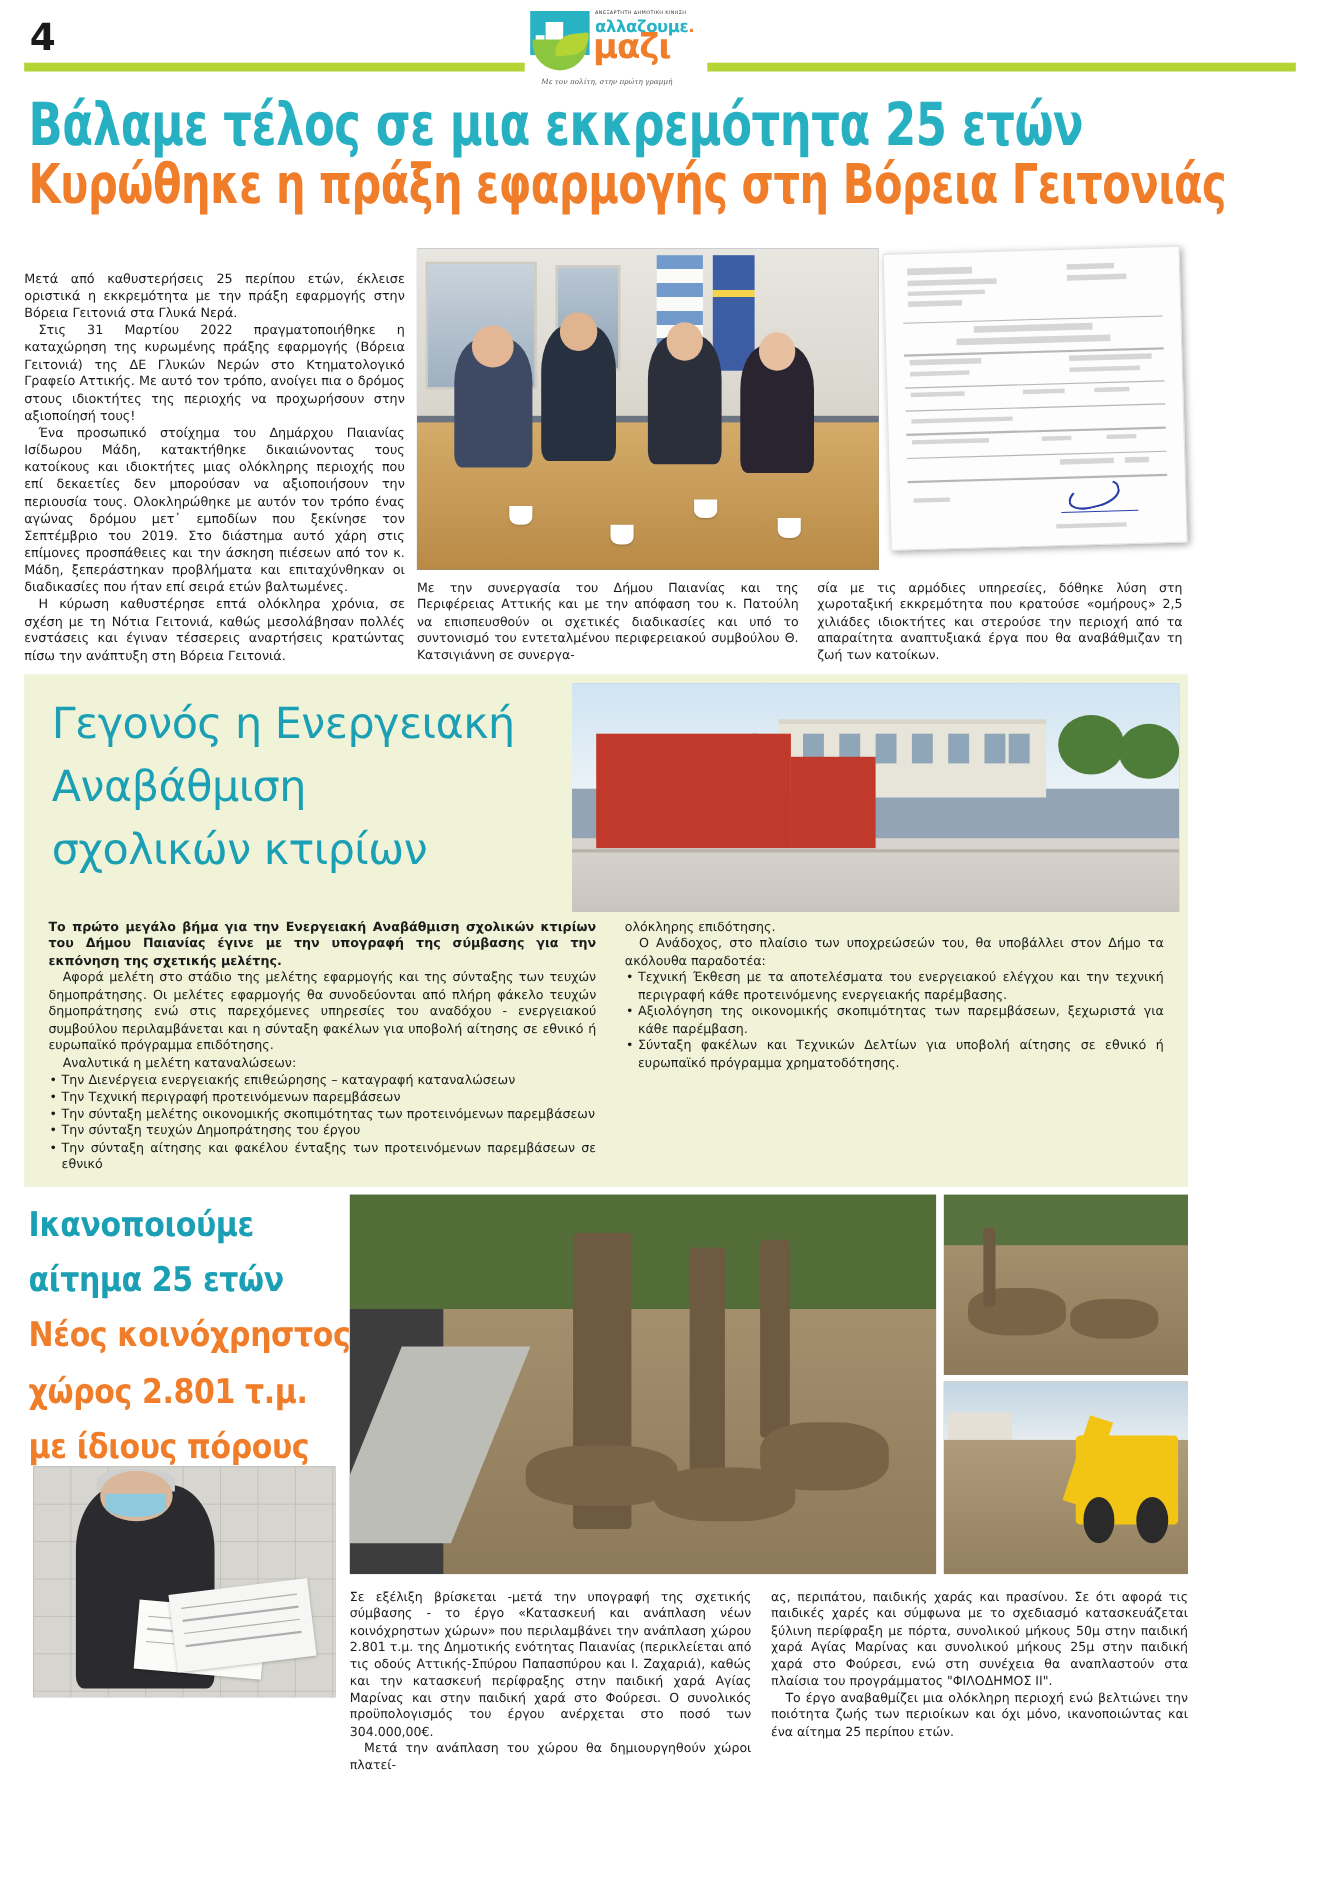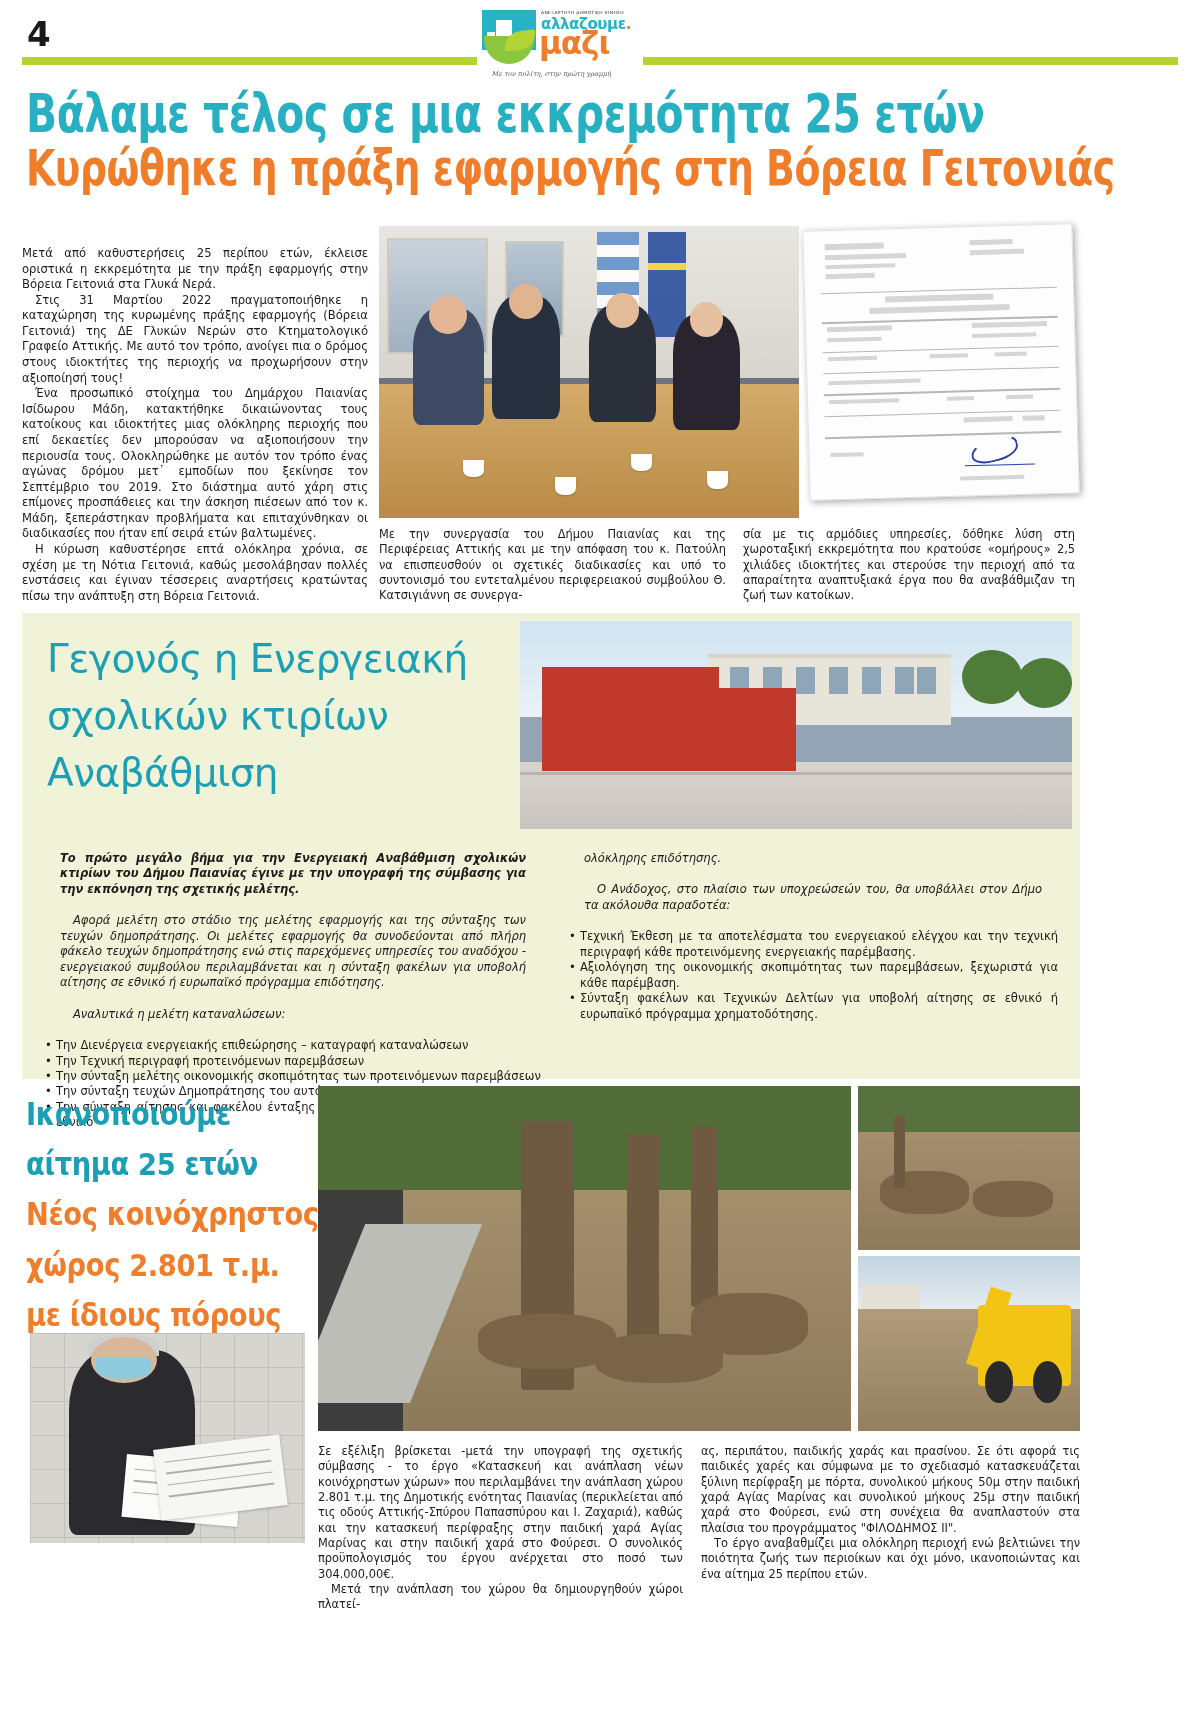--- a/index.html
+++ b/index.html
@@ -135,21 +135,21 @@
     position:absolute; left:498px; top:8px; width:552px; height:208px;
     overflow:hidden; background:#93a5b4;
   }
   .art2-body { position:absolute; left:22px; top:222px; width:1014px; }
   .a2col {
     font-size:11.5px; line-height:1.345; color:#1b1b1b; text-align:justify;
     font-family:"DejaVu Sans","Liberation Sans",sans-serif;
   }
   .a2col-l { position:absolute; left:0; top:0; width:498px; }
   .a2col-r { position:absolute; left:524px; top:0; width:490px; }
-  .a2col p { text-indent:13px; margin:16px;font-style:italic; }
+  .a2col p { text-indent:13px; margin:0; }
   .a2col p.first { text-indent:0; font-weight:bold; }
   .a2col p.noind { text-indent:0; }
   .a2col ul { list-style:none; margin:0; padding:0; }
   .a2col li { text-indent:0; padding-left:12px; position:relative; }
   .a2col li:before { content:"•"; position:absolute; left:1px; top:0; }
 
   
   .art3 { position:absolute; left:0; top:1086px; width:1200px; height:641px; }
   .art3-title {
     position:absolute; left:26px; top:3px; width:290px;
@@ -346,22 +346,22 @@
       </div>
       <div class="cap-col cap-b">
         <p class="first" style="text-indent:0">σία με τις αρμόδιες υπηρεσίες, δόθηκε λύση στη χωροταξική εκκρεμότητα που κρατούσε «ομήρους» 2,5 χιλιάδες ιδιοκτήτες και στερούσε την περιοχή από τα απαραίτητα αναπτυξιακά έργα που θα αναβάθμιζαν τη ζωή των κατοίκων.</p>
       </div>
     </div>
   </div>
 
   <div class="art2">
     <div class="art2-title">
       <div>Γεγονός η Ενεργειακή</div>
+      <div>Αναβάθμιση</div>
       <div>σχολικών κτιρίων</div>
-      <div>Αναβάθμιση</div>
     </div>
 
     <div class="art2-photo">
       <div class="ph">
         <div class="p2-sky"></div>
         <div class="p2-bld"></div>
         <div class="p2-bldwin" style="left:38%"></div>
         <div class="p2-bldwin" style="left:44%"></div>
         <div class="p2-bldwin" style="left:50%"></div>
         <div class="p2-bldwin" style="left:56%"></div>
@@ -380,21 +380,21 @@
 
     <div class="art2-body">
       <div class="a2col a2col-l">
         <p class="first">Το πρώτο μεγάλο βήμα για την Ενεργειακή Αναβάθμιση σχολικών κτιρίων του Δήμου Παιανίας έγινε με την υπογραφή της σύμβασης για την εκπόνηση της σχετικής μελέτης.</p>
         <p>Αφορά μελέτη στο στάδιο της μελέτης εφαρμογής και της σύνταξης των τευχών δημοπράτησης. Οι μελέτες εφαρμογής θα συνοδεύονται από πλήρη φάκελο τευχών δημοπράτησης ενώ στις παρεχόμενες υπηρεσίες του αναδόχου - ενεργειακού συμβούλου περιλαμβάνεται και η σύνταξη φακέλων για υποβολή αίτησης σε εθνικό ή ευρωπαϊκό πρόγραμμα επιδότησης.</p>
         <p>Αναλυτικά η μελέτη καταναλώσεων:</p>
         <ul>
           <li>Την Διενέργεια ενεργειακής επιθεώρησης – καταγραφή καταναλώσεων</li>
           <li>Την Τεχνική περιγραφή προτεινόμενων παρεμβάσεων</li>
           <li>Την σύνταξη μελέτης οικονομικής σκοπιμότητας των προτεινόμενων παρεμβάσεων</li>
-          <li>Την σύνταξη τευχών Δημοπράτησης του αυτόν</li>
+          <li>Την σύνταξη τευχών Δημοπράτησης του έργου</li>
           <li>Την σύνταξη αίτησης και φακέλου ένταξης των προτεινόμενων παρεμβάσεων σε εθνικό</li>
         </ul>
       </div>
 
       <div class="a2col a2col-r">
         <p class="noind">ολόκληρης επιδότησης.</p>
         <p>Ο Ανάδοχος, στο πλαίσιο των υποχρεώσεών του, θα υποβάλλει στον Δήμο τα ακόλουθα παραδοτέα:</p>
         <ul>
           <li>Τεχνική Έκθεση με τα αποτελέσματα του ενεργειακού ελέγχου και την τεχνική περιγραφή κάθε προτεινόμενης ενεργειακής παρέμβασης.</li>
           <li>Αξιολόγηση της οικονομικής σκοπιμότητας των παρεμβάσεων, ξεχωριστά για κάθε παρέμβαση.</li>

